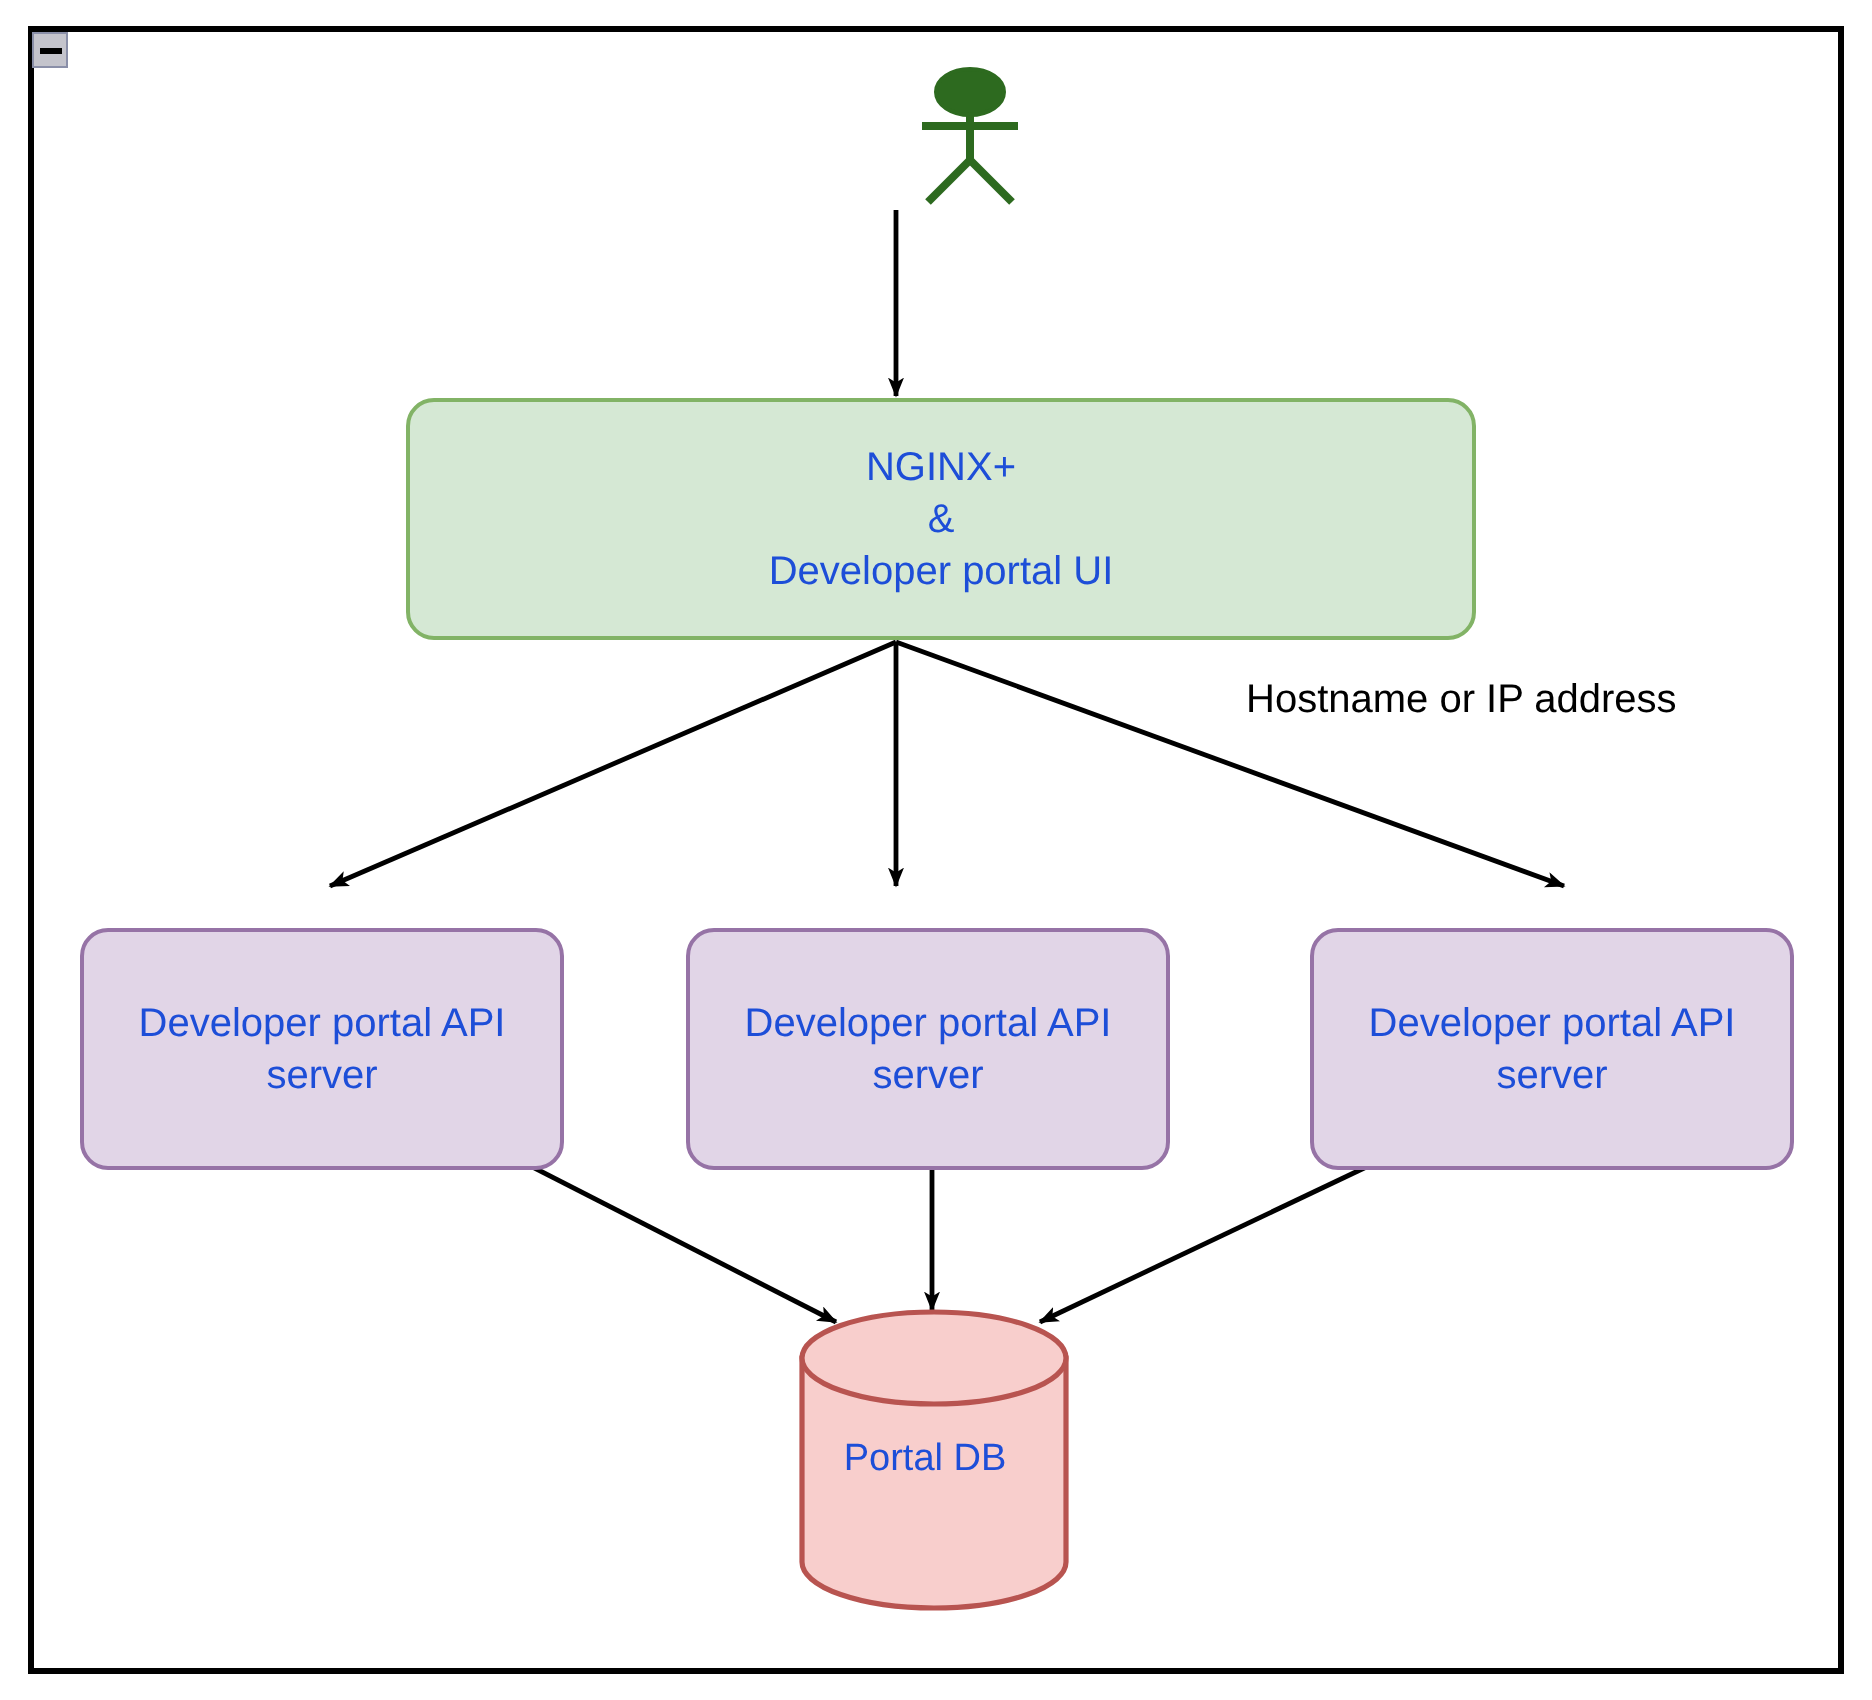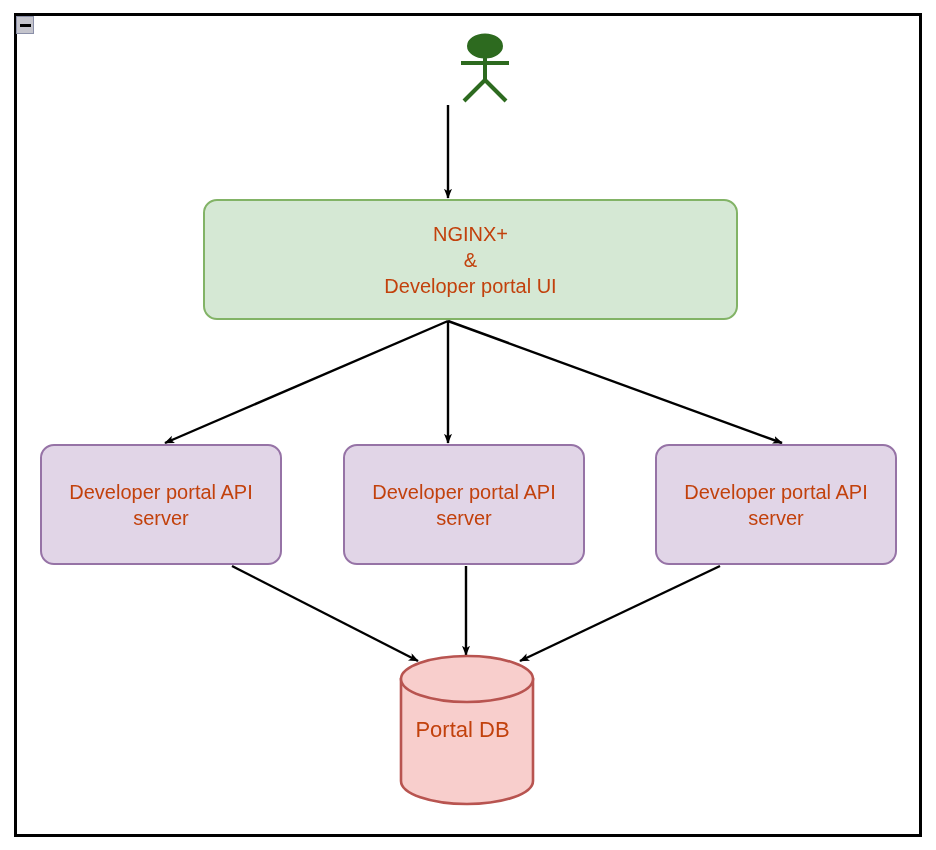--- a/index.html
+++ b/index.html
@@ -65,21 +65,21 @@
     box-sizing: border-box;
     display: flex;
     align-items: center;
     justify-content: center;
     text-align: center;
     z-index: 10;
     cursor: default;
   }
   .node-label {
     line-height: 1.30;
-    color: #c2410c;
+    color: #1d4ed8;
     white-space: pre-line;
   }
 
   
   #node-gateway {
     left: 203px;
     top: 199px;
     width: 535px;
     height: 121px;
     background: #d5e8d4;
@@ -87,21 +87,21 @@
     border-radius: 14px;
   }
   #node-gateway .node-label {
     font-size: 20px;
   }
 
   
   .node-api {
     width: 242px;
     height: 121px;
-    top: 444px;
+    top: 464px;
     background: #e1d5e7;
     border: 2px solid #9673a6;
     border-radius: 14px;
   }
   .node-api .node-label {
     font-size: 20px;
     padding: 0 14px;
   }
   #node-api-1 { left: 40px; }
   #node-api-2 { left: 343px; }
@@ -124,21 +124,21 @@
   }
   #node-database .node-label {
     position: absolute;
     left: 0;
     top: 0;
     width: 127px;
     height: 152px;
     display: flex;
     align-items: center;
     justify-content: center;
-    font-size: 22px;
+    font-size: 19px;
     z-index: 2;
   }
 
   
   .edge-label {
     position: absolute;
     color: #000000;
     font-size: 20px;
     white-space: nowrap;
     z-index: 12;
@@ -223,14 +223,15 @@
 
   <div class="node" id="node-database">
     <svg class="cyl-body" viewBox="0 0 136 152" preserveAspectRatio="none">
       <path d="M2,25 L2,127 A66,23 0 0 0 134,127 L134,25 Z" fill="#f8cecc" stroke="#b85450" stroke-width="2.6"></path>
       <ellipse cx="68" cy="25" rx="66" ry="23" fill="#f8cecc" stroke="#b85450" stroke-width="2.6"></ellipse>
     </svg>
     <span class="node-label">Portal DB</span>
   </div>
 
 
+  <span class="edge-label" id="label-hostname">Hostname or IP address</span>
 
 </div>
 
 </body></html>

